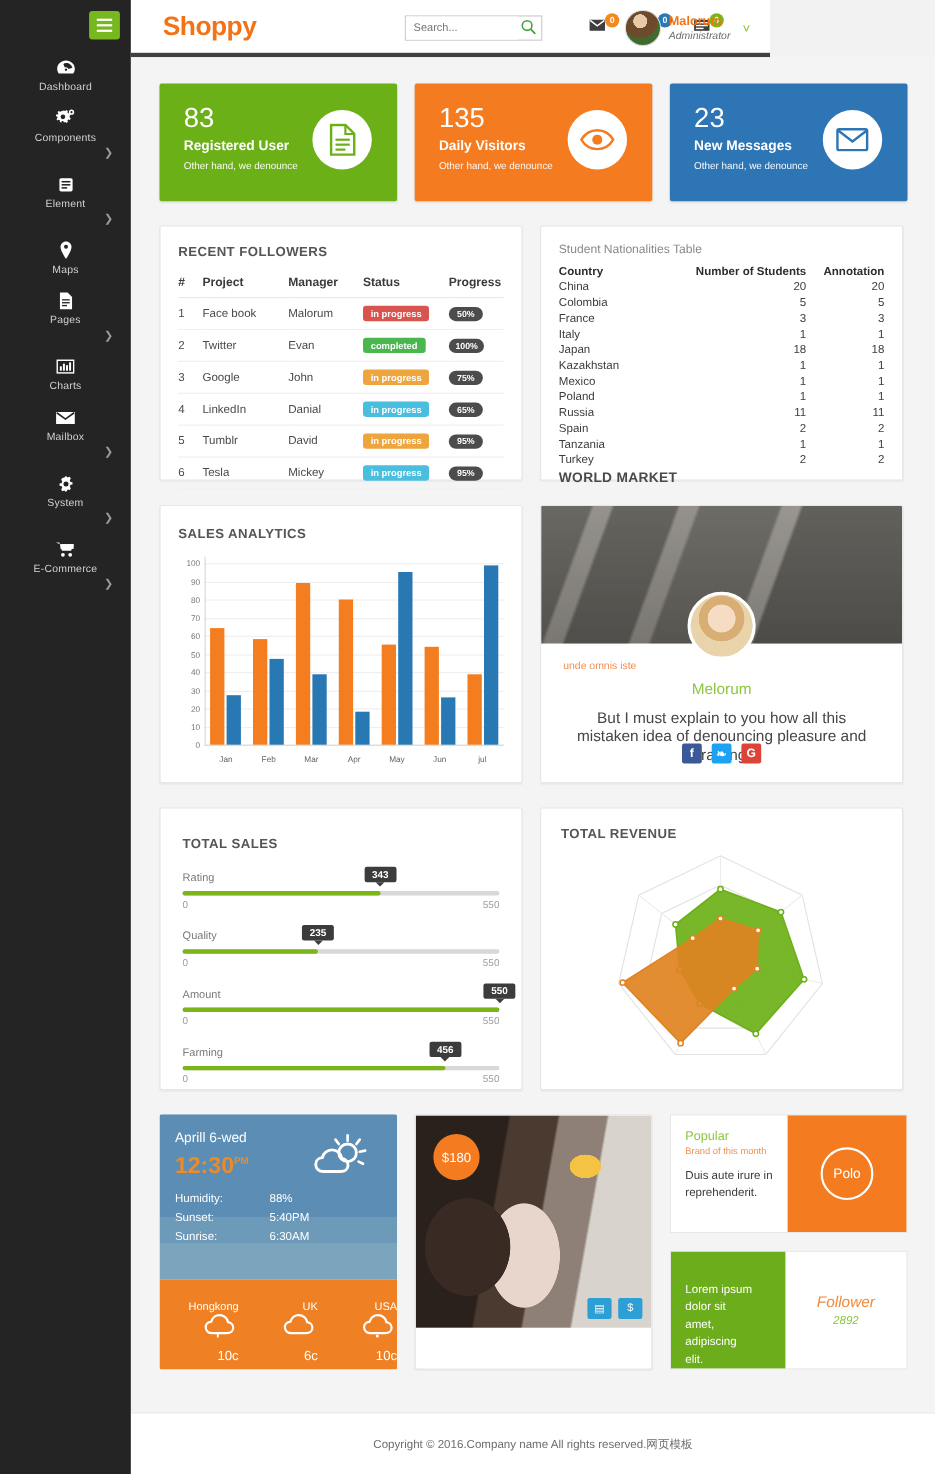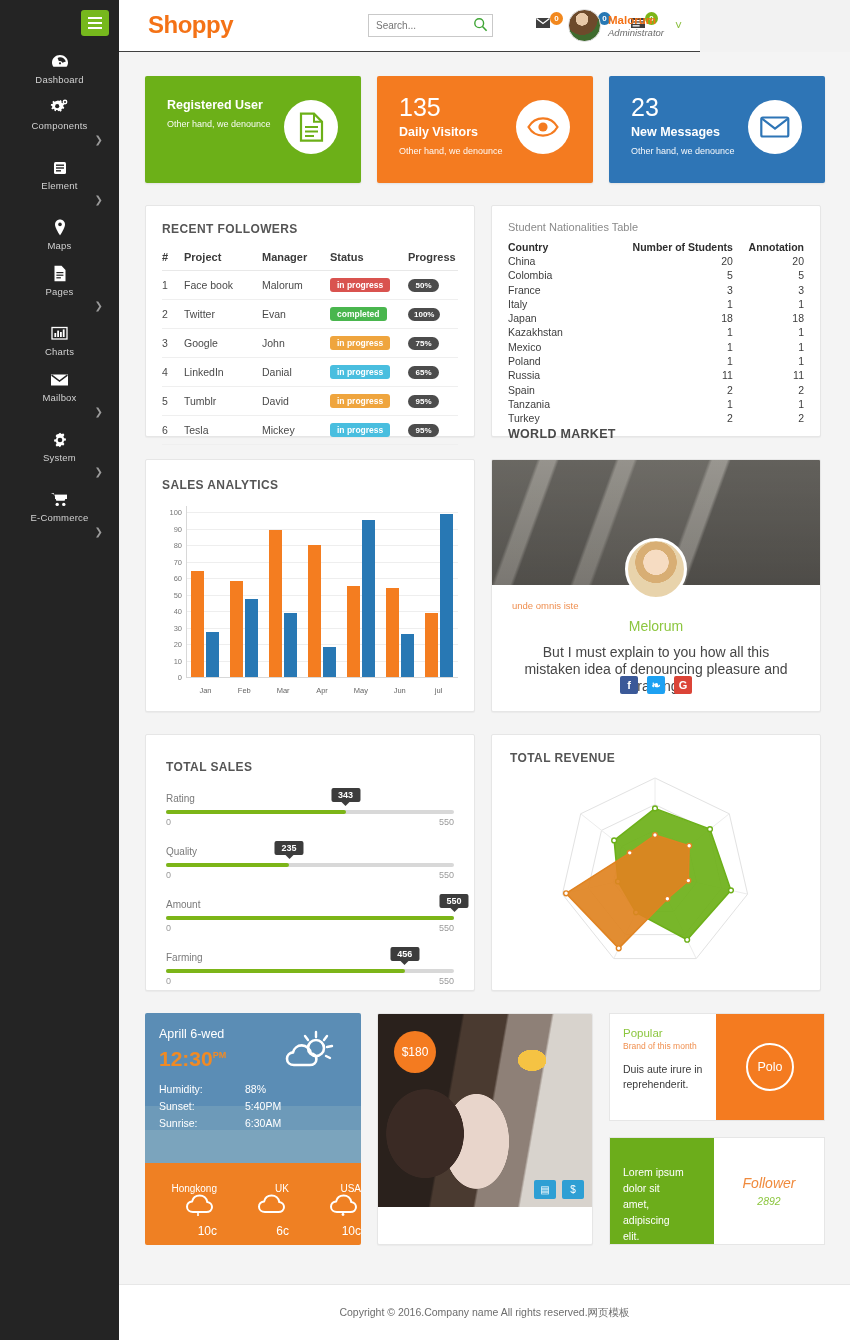--- a/index.html
+++ b/index.html
@@ -30,21 +30,21 @@
   .nav-ico svg { display: block; }
   .nav-label { font-size: 9.5px; margin-top: 3px; color: #d2d2d2; letter-spacing: .2px; }
   .nav-caret {
     display:block; text-align: right; padding-right: 16px; color: #9a9a9a;
     font-size: 10px; line-height: 10px; margin-top: 4px;
   }
 
   
   .header {
     position: absolute; left: 119px; top: 0; width: 581px; height: 52px;
-    background: #fff; border-bottom: 1px solid #404040; padding-left: 36px;
+    background: #fff; border-bottom: 4px solid #404040; padding-left: 36px;
   }
   .logo {
     position: absolute; left: 29px; top: 11px;
     font-size: 24px; font-weight: bold; color: #f47216; letter-spacing: -.5px;
   }
   .search-wrap {
     position: absolute; left: 249px; top: 14px; width: 125px; height: 23px;
     border: 1px solid #c9c9c9; background: #fff;
   }
   .search-input {
@@ -442,20 +442,21 @@
       </div>
       <span class="prof-caret">˅</span>
     </div>
   </div>
 
   <div class="main">
 
     <div class="row">
 
       <div class="stat" style="background:#6cb018">
+        <div class="stat-num">83</div>
         <div class="stat-title">Registered User</div>
         <div class="stat-sub">Other hand, we denounce</div>
         <div class="stat-circle">
           <svg width="27" height="30" viewBox="0 0 27 30">
             <path fill="none" stroke="#6cb018" stroke-width="2.2" d="M3 1.6h13l8 8v19H3z"></path>
             <path fill="none" stroke="#6cb018" stroke-width="2" d="M16 1.8v8h8"></path>
             <rect x="7" y="14" width="13" height="2" fill="#6cb018"></rect>
             <rect x="7" y="18.5" width="13" height="2" fill="#6cb018"></rect>
             <rect x="7" y="23" width="9" height="2" fill="#6cb018"></rect>
           </svg>

